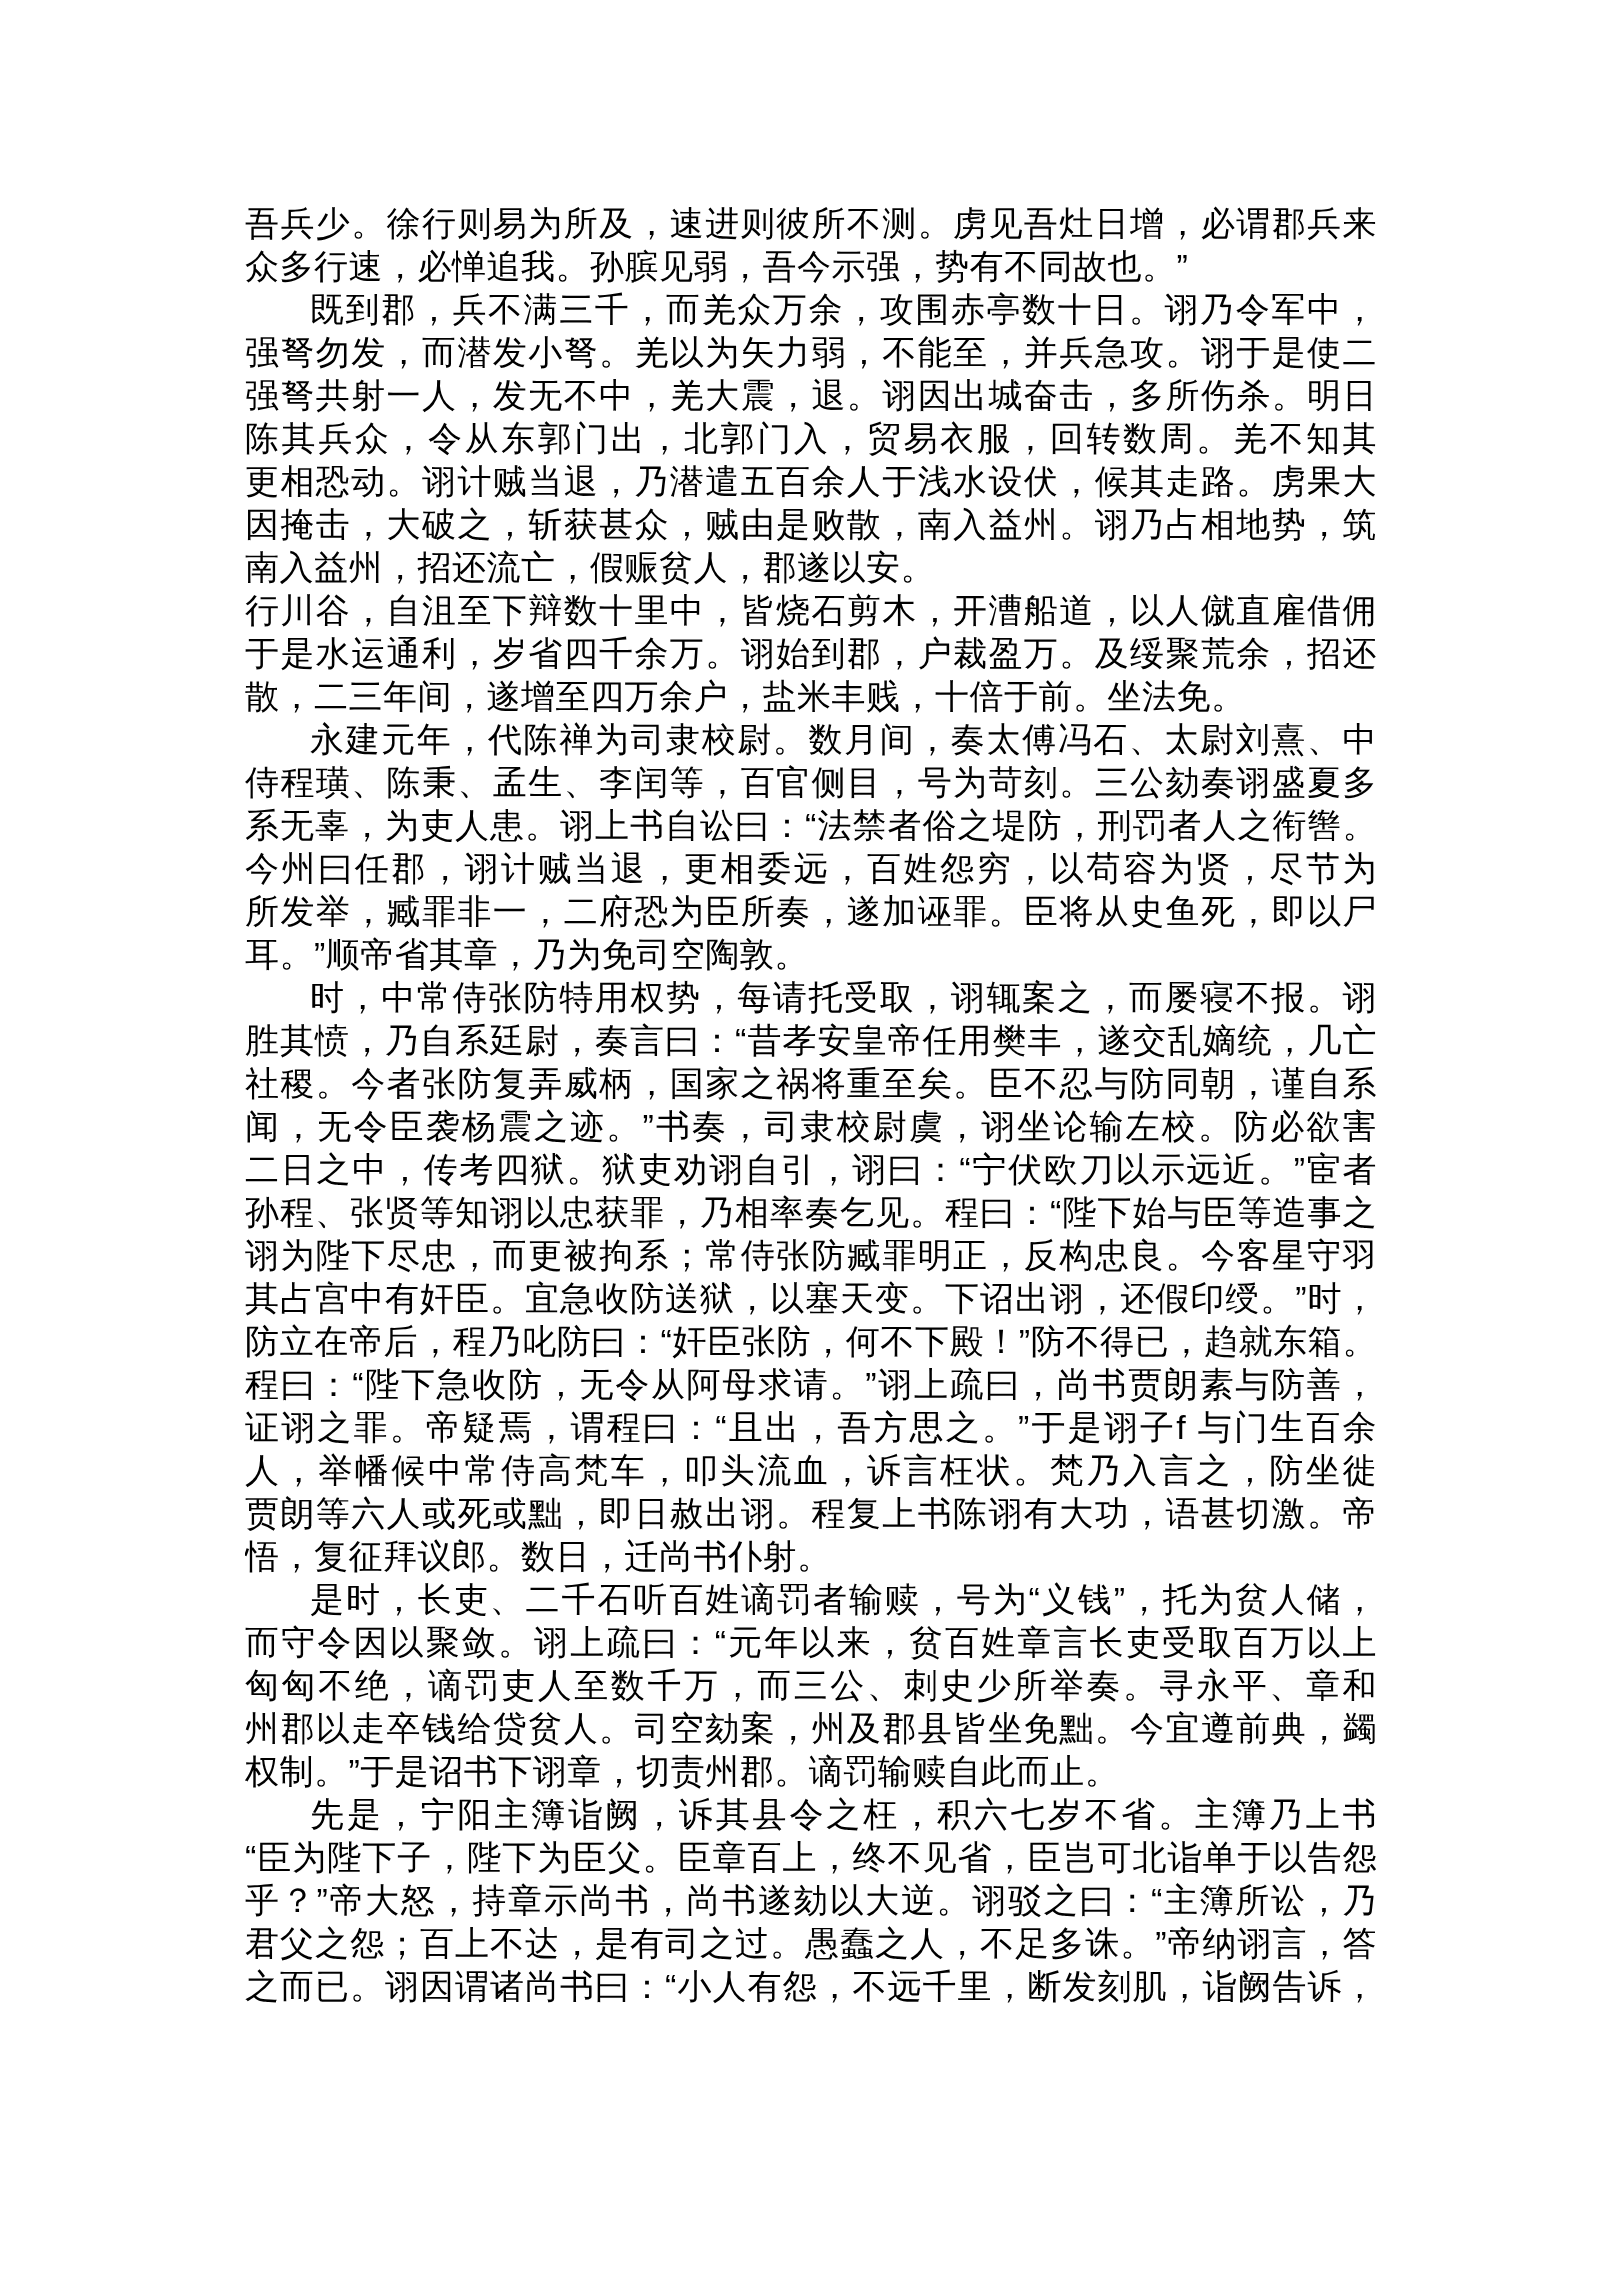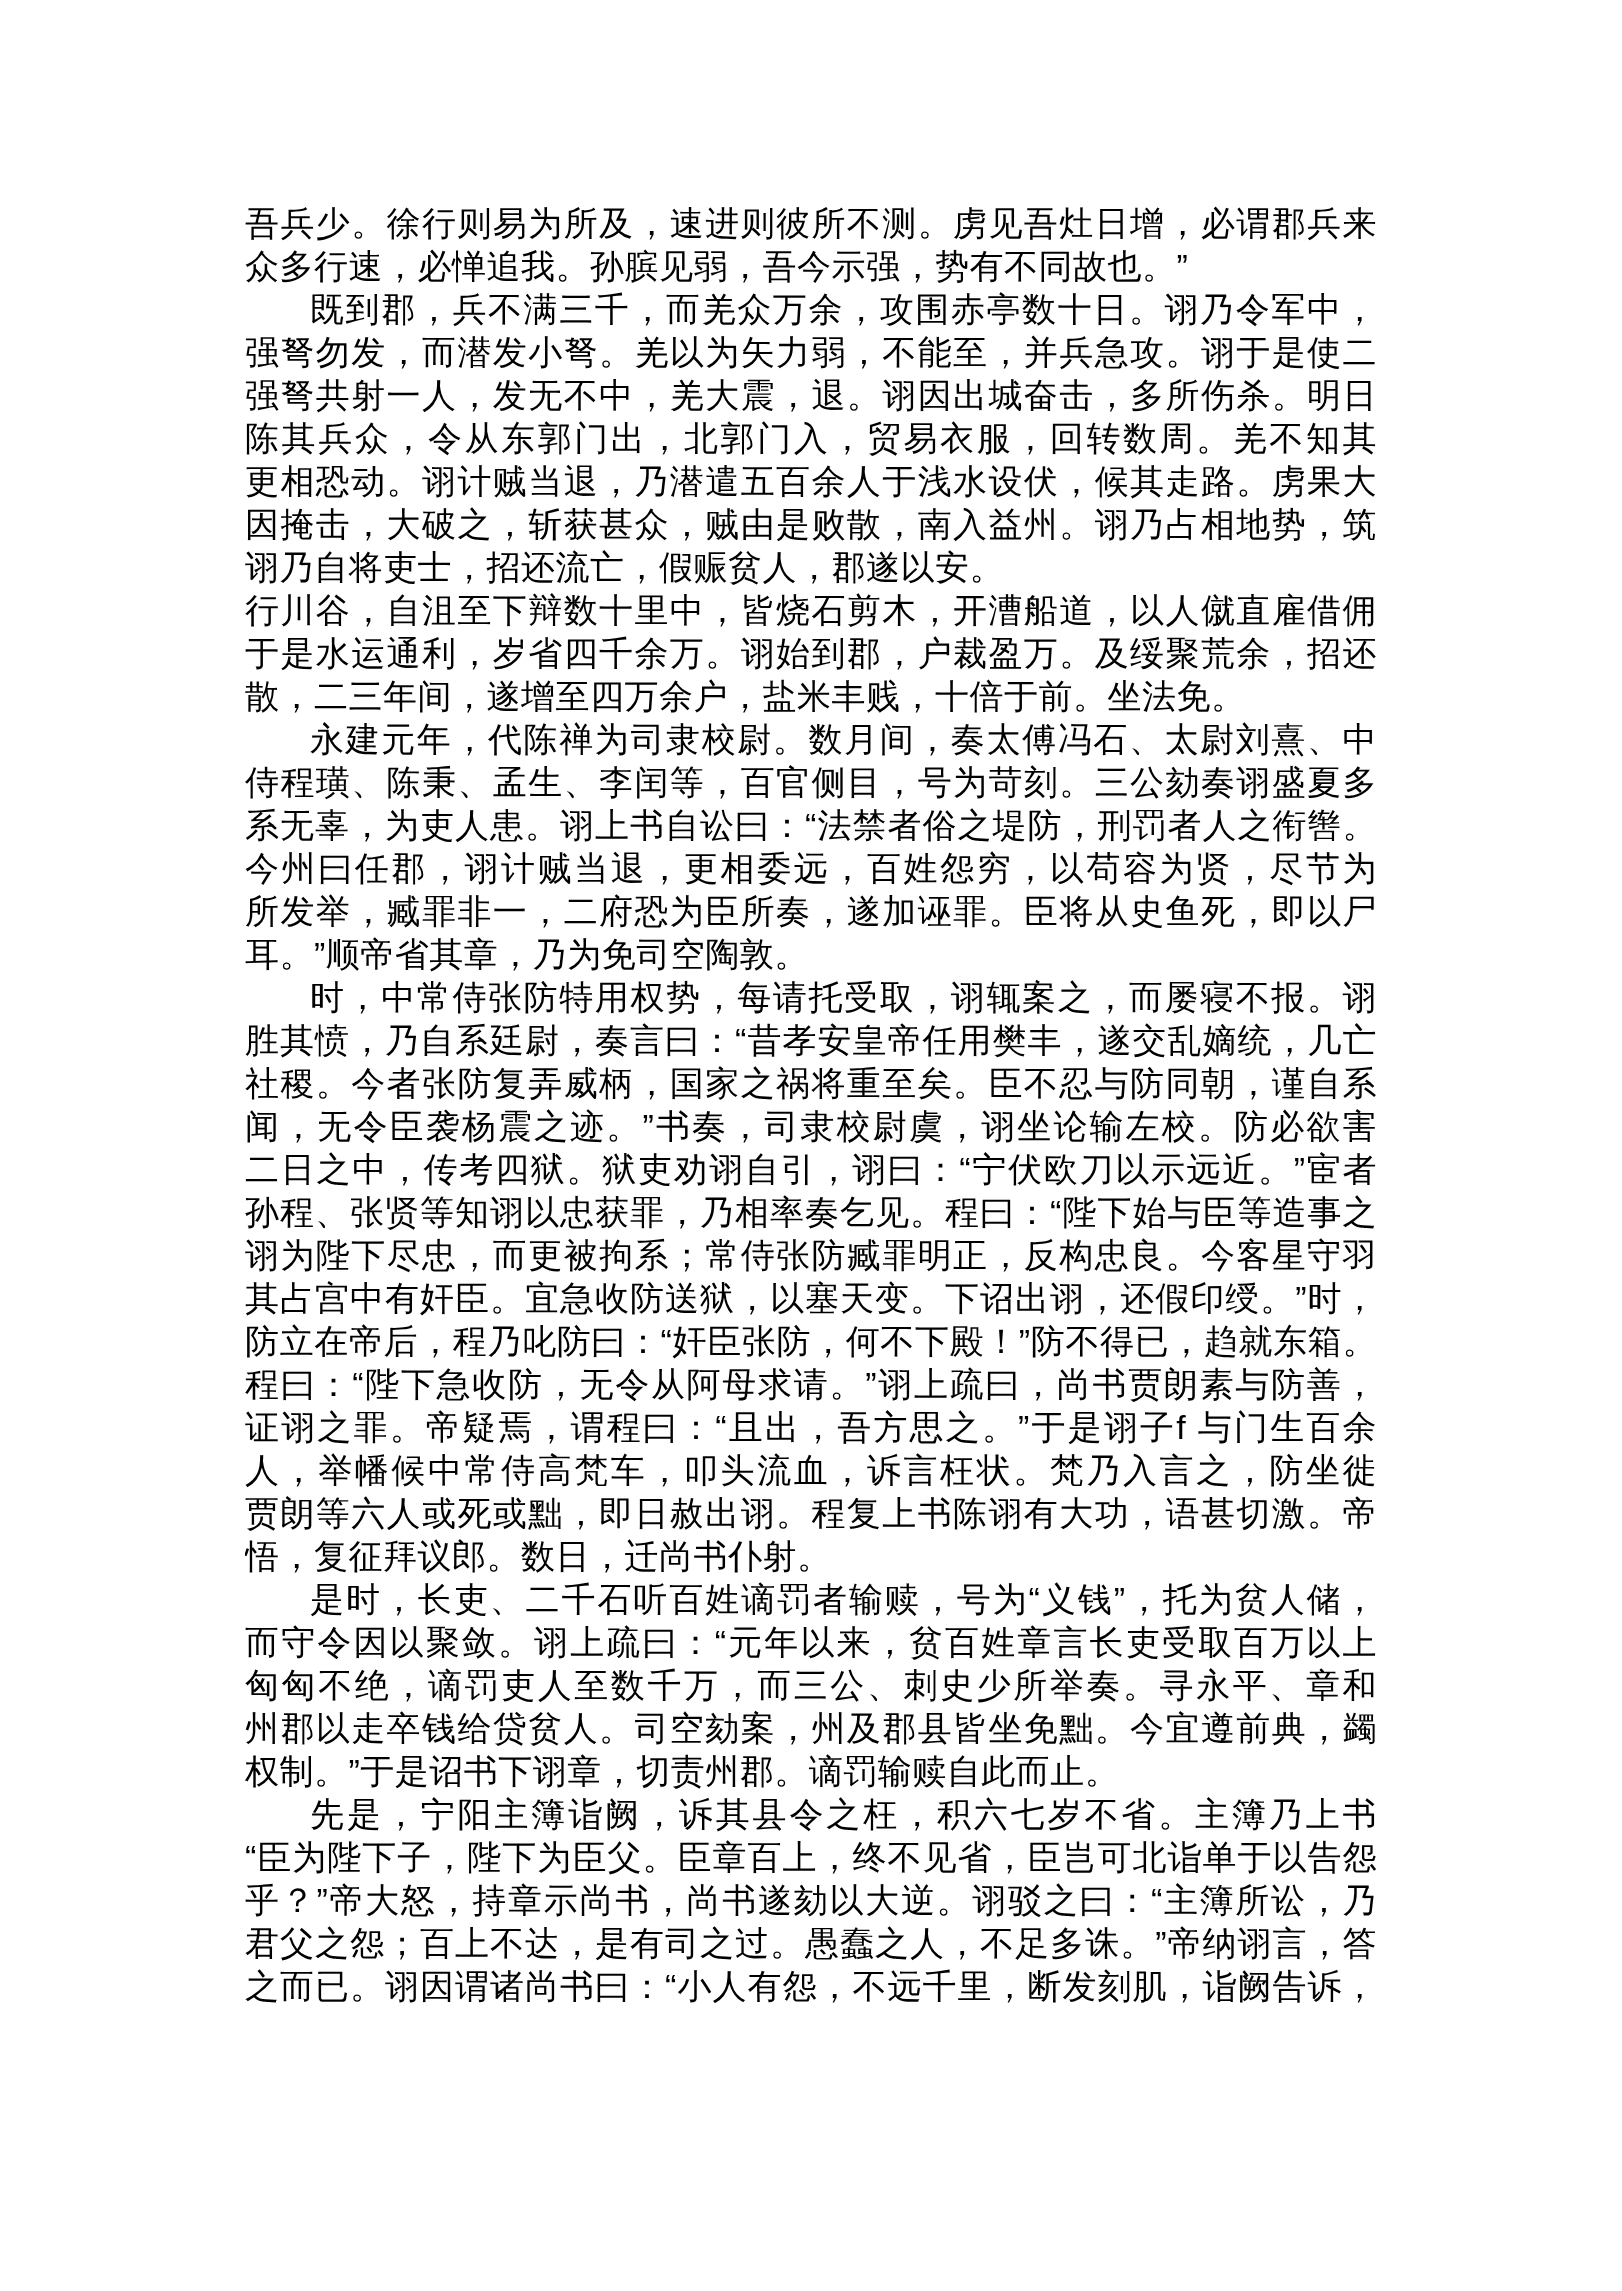--- a/index.html
+++ b/index.html
@@ -47,21 +47,21 @@
 <div class="page" style="background: rgb(255, 255, 255); color: rgb(0, 0, 0);">
   <div class="text-block">
       <div class="line">吾兵少。徐行则易为所及，速进则彼所不测。虏见吾灶日增，必谓郡兵来迎。</div>
       <div class="line end">众多行速，必惮追我。孙膑见弱，吾今示强，势有不同故也。”</div>
       <div class="line indent">既到郡，兵不满三千，而羌众万余，攻围赤亭数十日。诩乃令军中，使</div>
       <div class="line">强弩勿发，而潜发小弩。羌以为矢力弱，不能至，并兵急攻。诩于是使二十</div>
       <div class="line">强弩共射一人，发无不中，羌大震，退。诩因出城奋击，多所伤杀。明日悉</div>
       <div class="line">陈其兵众，令从东郭门出，北郭门入，贸易衣服，回转数周。羌不知其数，</div>
       <div class="line">更相恐动。诩计贼当退，乃潜遣五百余人于浅水设伏，候其走路。虏果大奔，</div>
       <div class="line">因掩击，大破之，斩获甚众，贼由是败散，南入益州。诩乃占相地势，筑营</div>
-      <div class="line end">诩乃自将吏士，招还流亡，假赈贫人，郡遂以安。</div>
+      <div class="line end">南入益州，招还流亡，假赈贫人，郡遂以安。</div>
       <div class="line">行川谷，自沮至下辩数十里中，皆烧石剪木，开漕船道，以人僦直雇借佣者，</div>
       <div class="line">于是水运通利，岁省四千余万。诩始到郡，户裁盈万。及绥聚荒余，招还流</div>
       <div class="line end">散，二三年间，遂增至四万余户，盐米丰贱，十倍于前。坐法免。</div>
       <div class="line indent">永建元年，代陈禅为司隶校尉。数月间，奏太傅冯石、太尉刘熹、中常</div>
       <div class="line">侍程璜、陈秉、孟生、李闰等，百官侧目，号为苛刻。三公劾奏诩盛夏多拘</div>
       <div class="line">系无辜，为吏人患。诩上书自讼曰：“法禁者俗之堤防，刑罚者人之衔辔。</div>
       <div class="line">今州曰任郡，诩计贼当退，更相委远，百姓怨穷，以苟容为贤，尽节为愚。臣</div>
       <div class="line">所发举，臧罪非一，二府恐为臣所奏，遂加诬罪。臣将从史鱼死，即以尸谏</div>
       <div class="line end">耳。”顺帝省其章，乃为免司空陶敦。</div>
       <div class="line indent">时，中常侍张防特用权势，每请托受取，诩辄案之，而屡寝不报。诩不</div>

